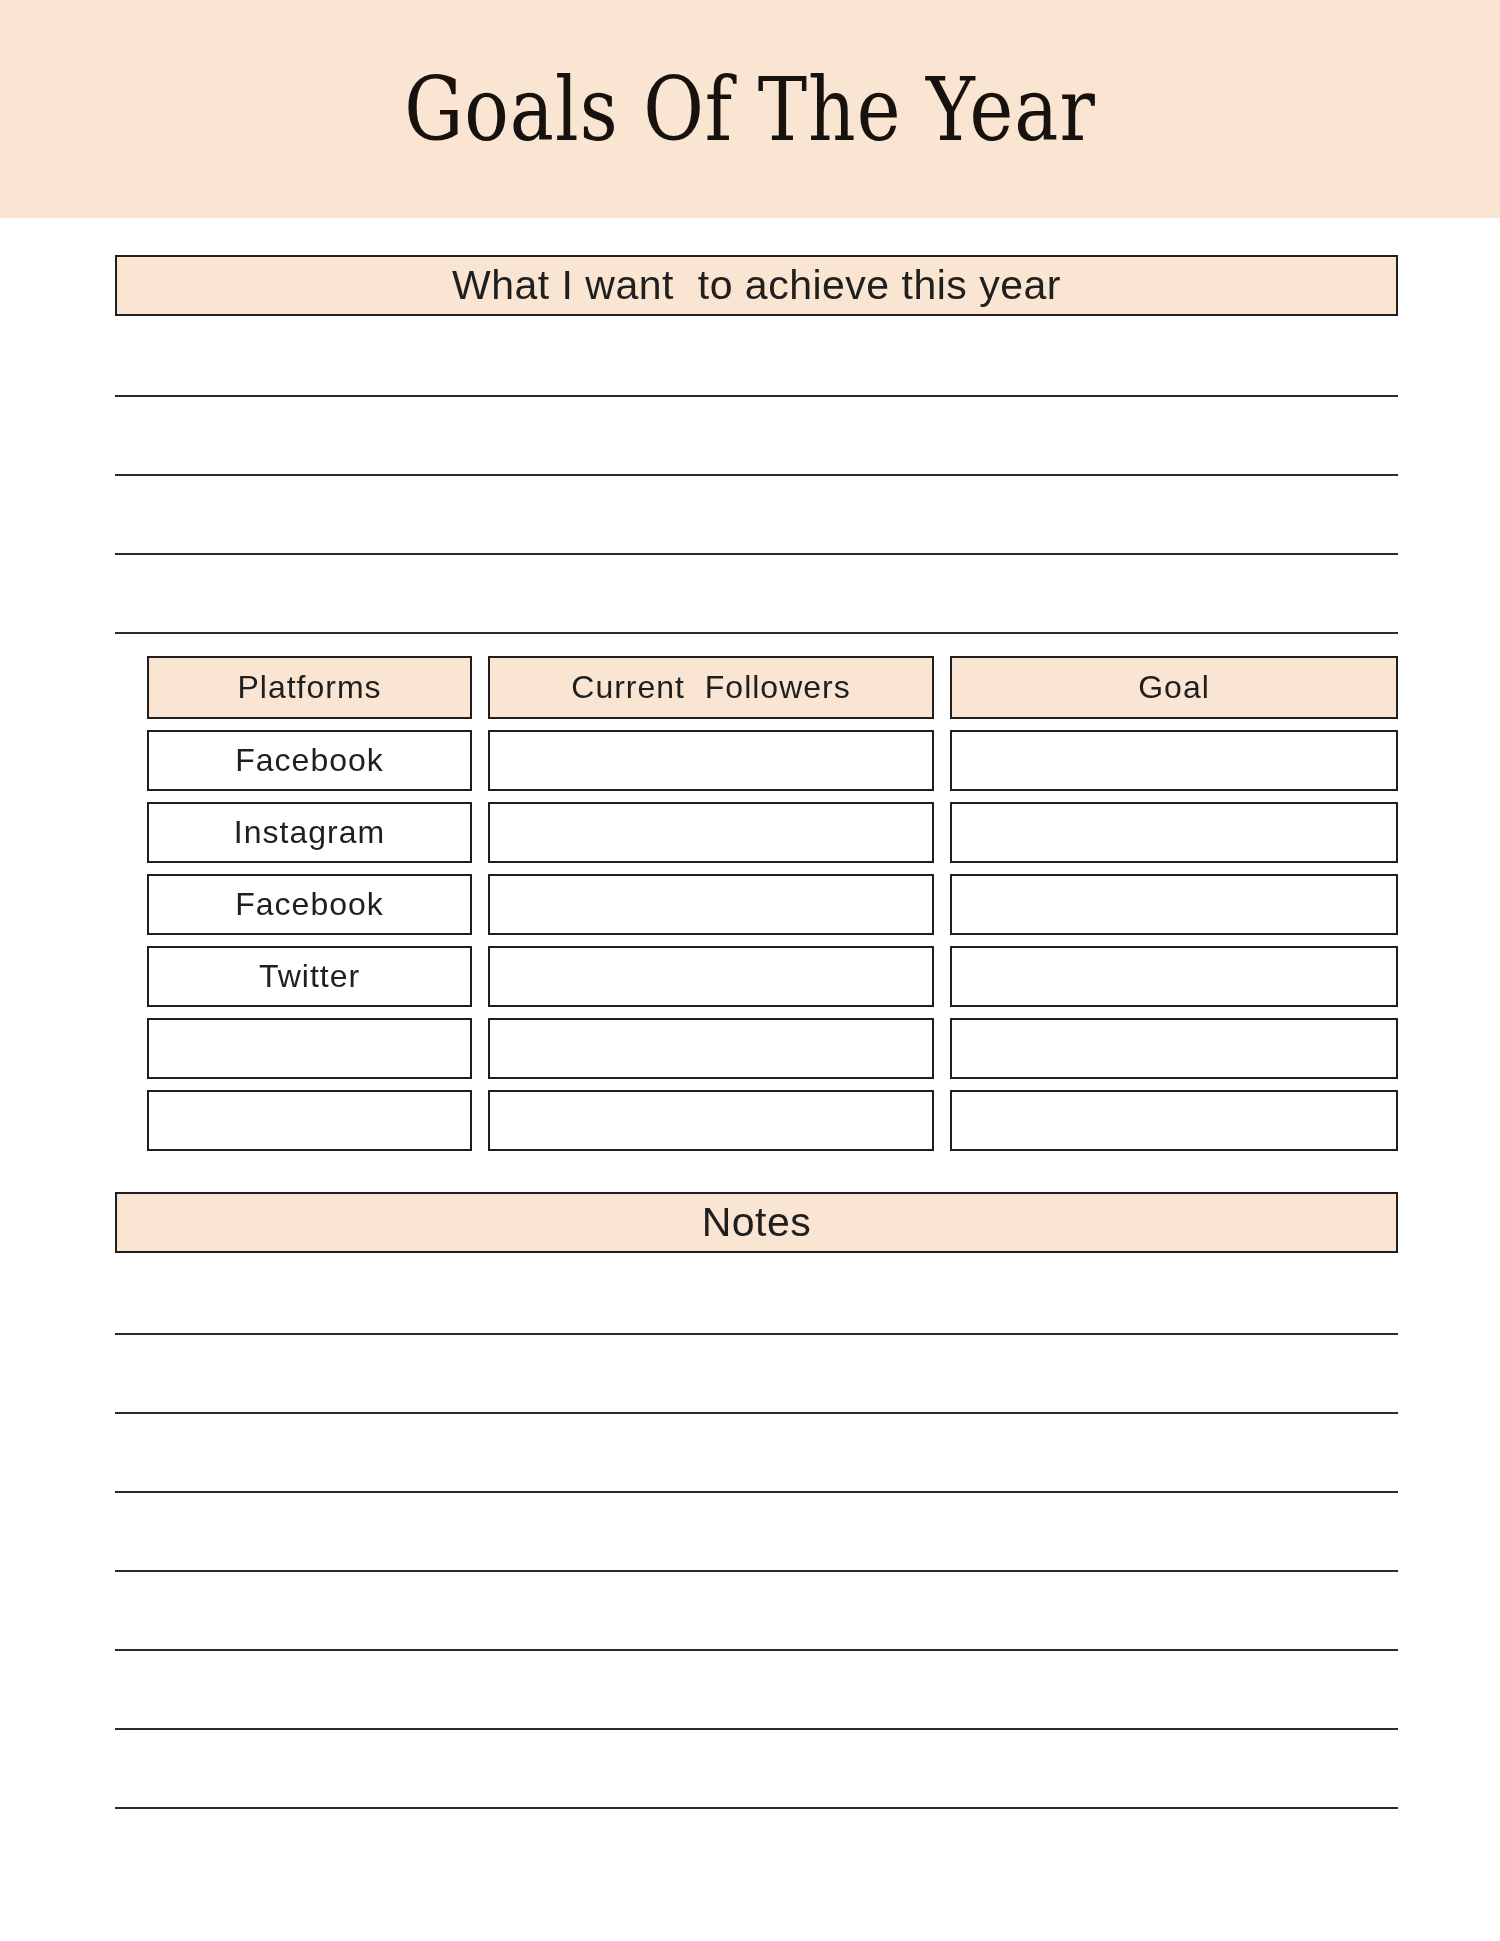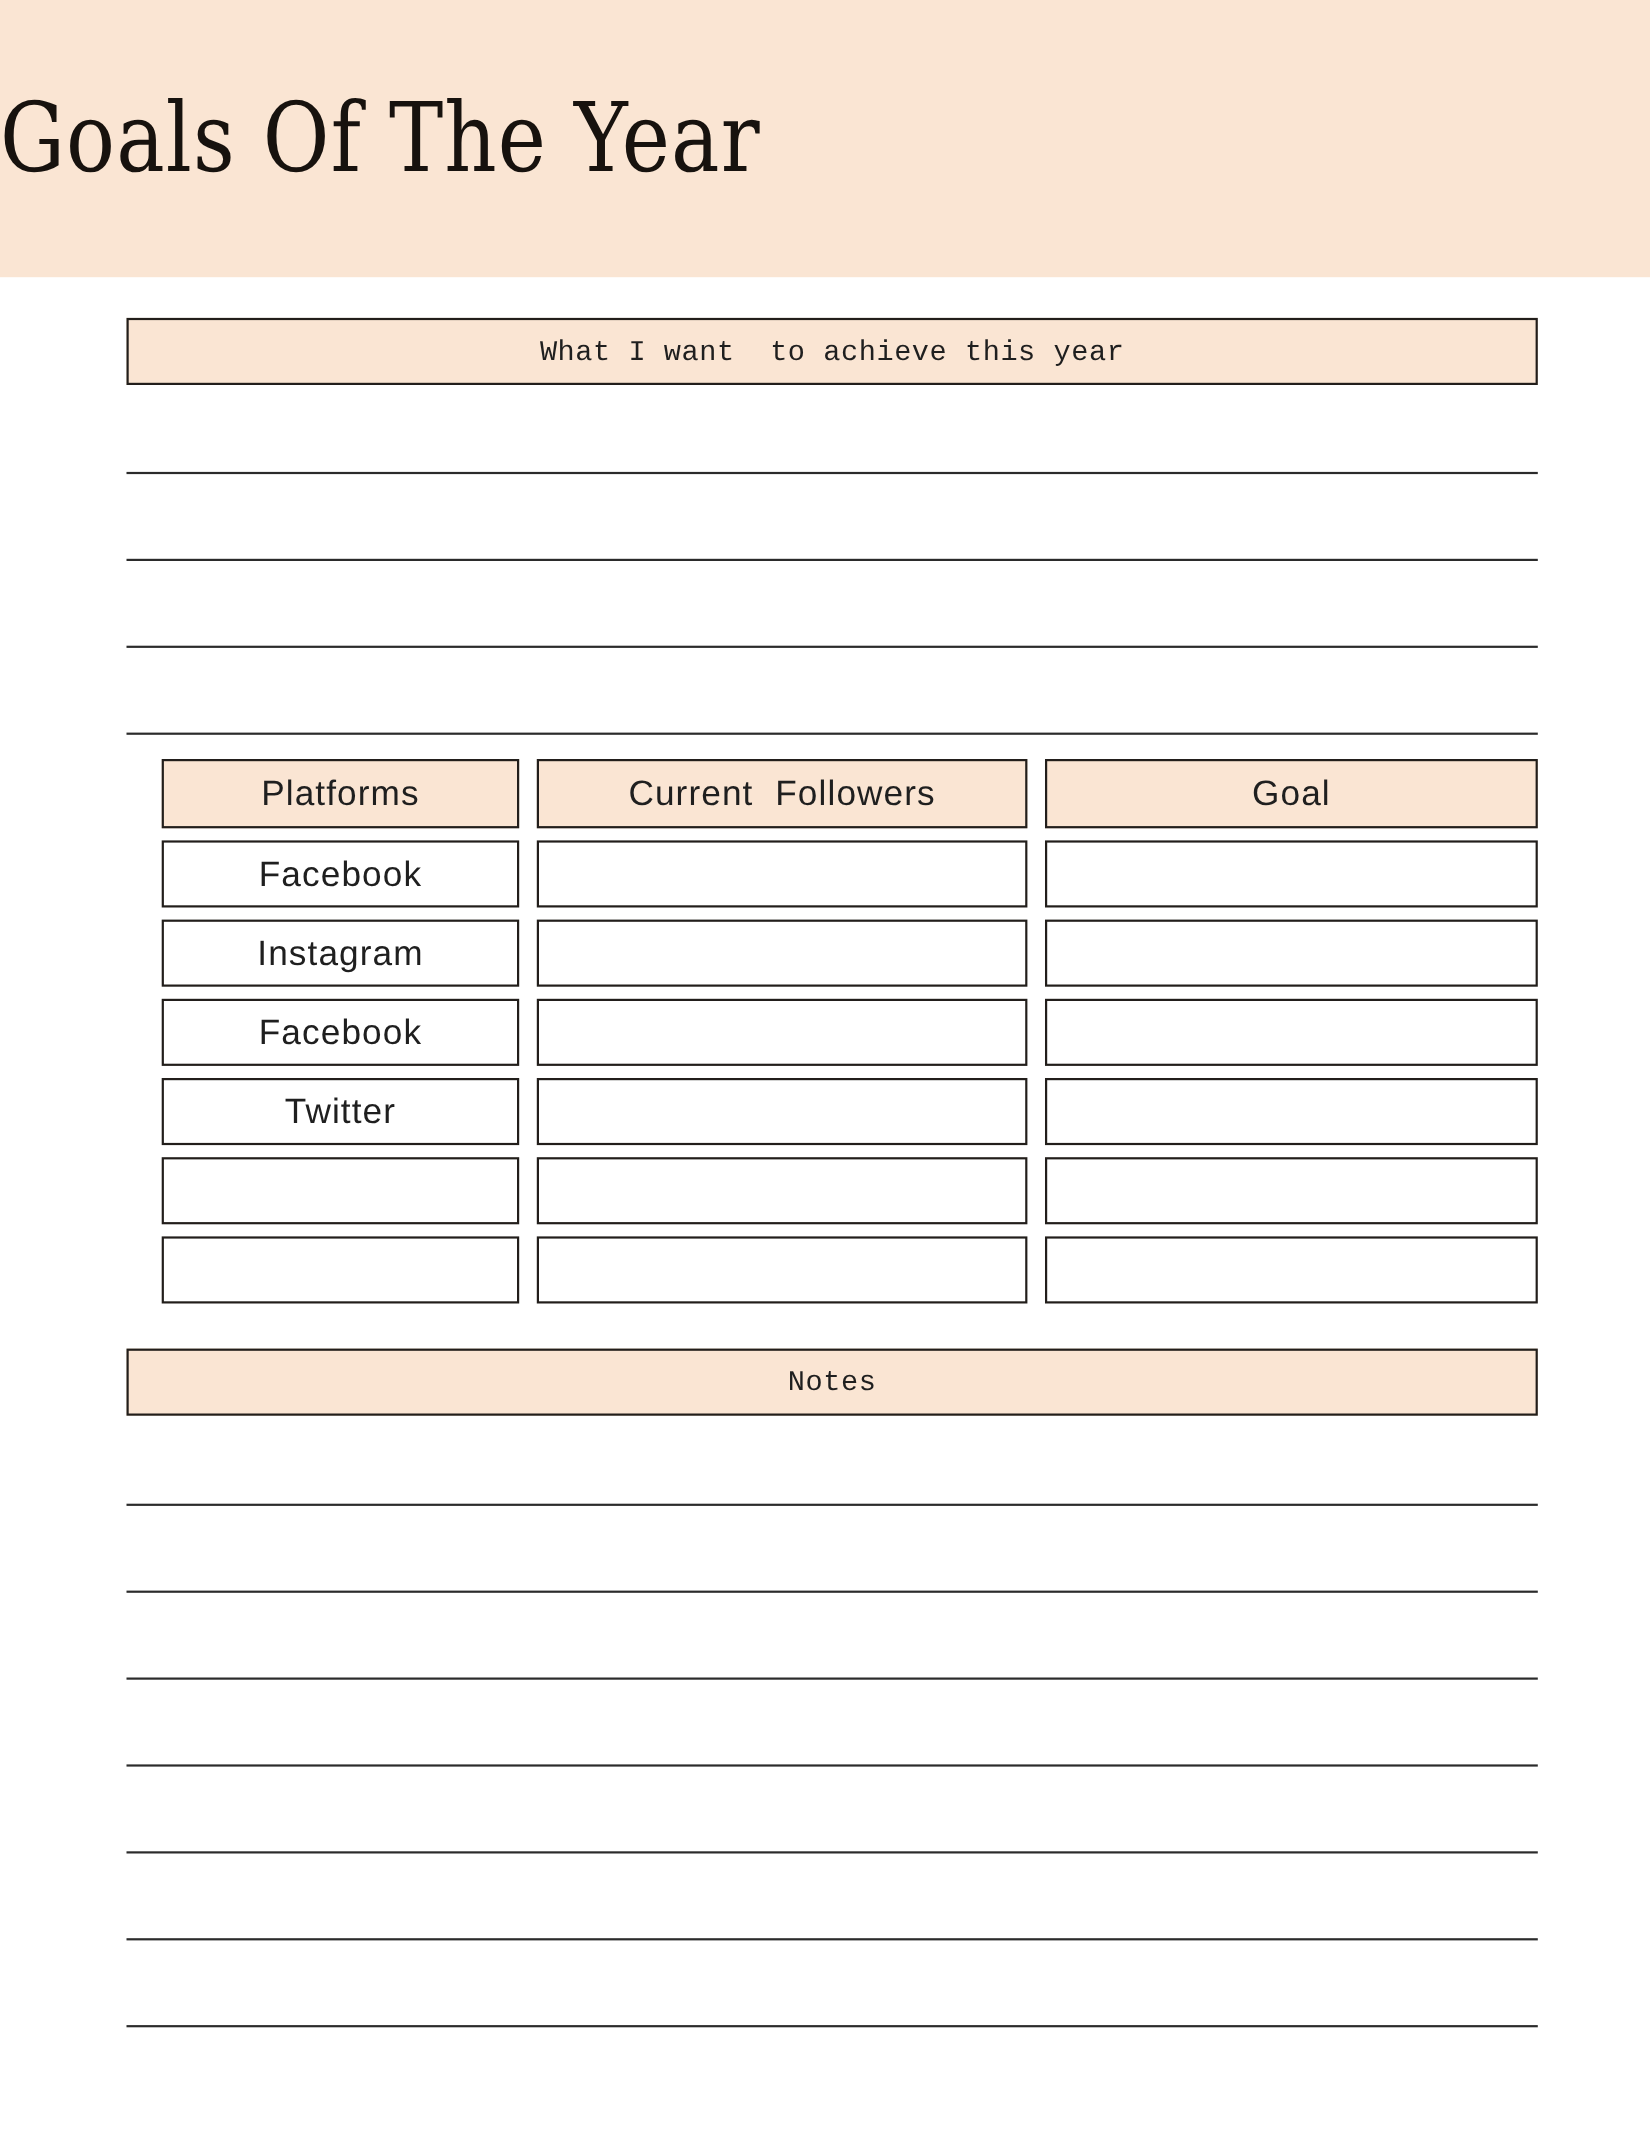--- a/index.html
+++ b/index.html
@@ -6,23 +6,23 @@
   .page {
     position:relative;
     width:1500px; height:1941px;
     margin:0 auto;
     background:var(--page-bg, #ffffff);
     font-family:"Liberation Sans", sans-serif;
     color:var(--text-color, #1f1f1f);
     overflow:hidden;
   }
   .band {
-    height:252px;
+    height:218px;
     background:var(--accent-peach, #fae5d3);
-    display:flex; align-items:center; justify-content:flex-start;
+    display:flex; align-items:center; justify-content:center;
   }
   .title {
     margin:0;
     font-family:"DejaVu Serif", serif;
     font-weight:500;
     font-size:74px;
     letter-spacing:1px;
     color:var(--title-color, #17120e);
     transform:scaleY(1.18);
     transform-origin:center;
@@ -35,25 +35,24 @@
   .banner {
     box-sizing:border-box;
     height:61px;
     border:2.5px solid var(--border-color, #221e1b);
     background:var(--accent-peach, #fae5d3);
     display:flex; align-items:center; justify-content:center;
   }
   .achieve .banner { margin-top:37px; }
   .notes   .banner { margin-top:41px;justify-content:center; }
   .banner-label {
-    font-size:26px;
+    font-size:41px;
     letter-spacing:0.5px;
     white-space:pre;
     color:var(--text-color, #1f1f1f);
-    font-family:Liberation Mono, monospace;
   }
   .lines .line {
     height:0;
     border-top:2.5px solid var(--line-color, #2b2b2b);
     margin-top:77px;
   }
   .achieve .lines .line:first-child { margin-top:79px; }
   .notes   .lines .line:first-child { margin-top:80px; }
 
   .table {

